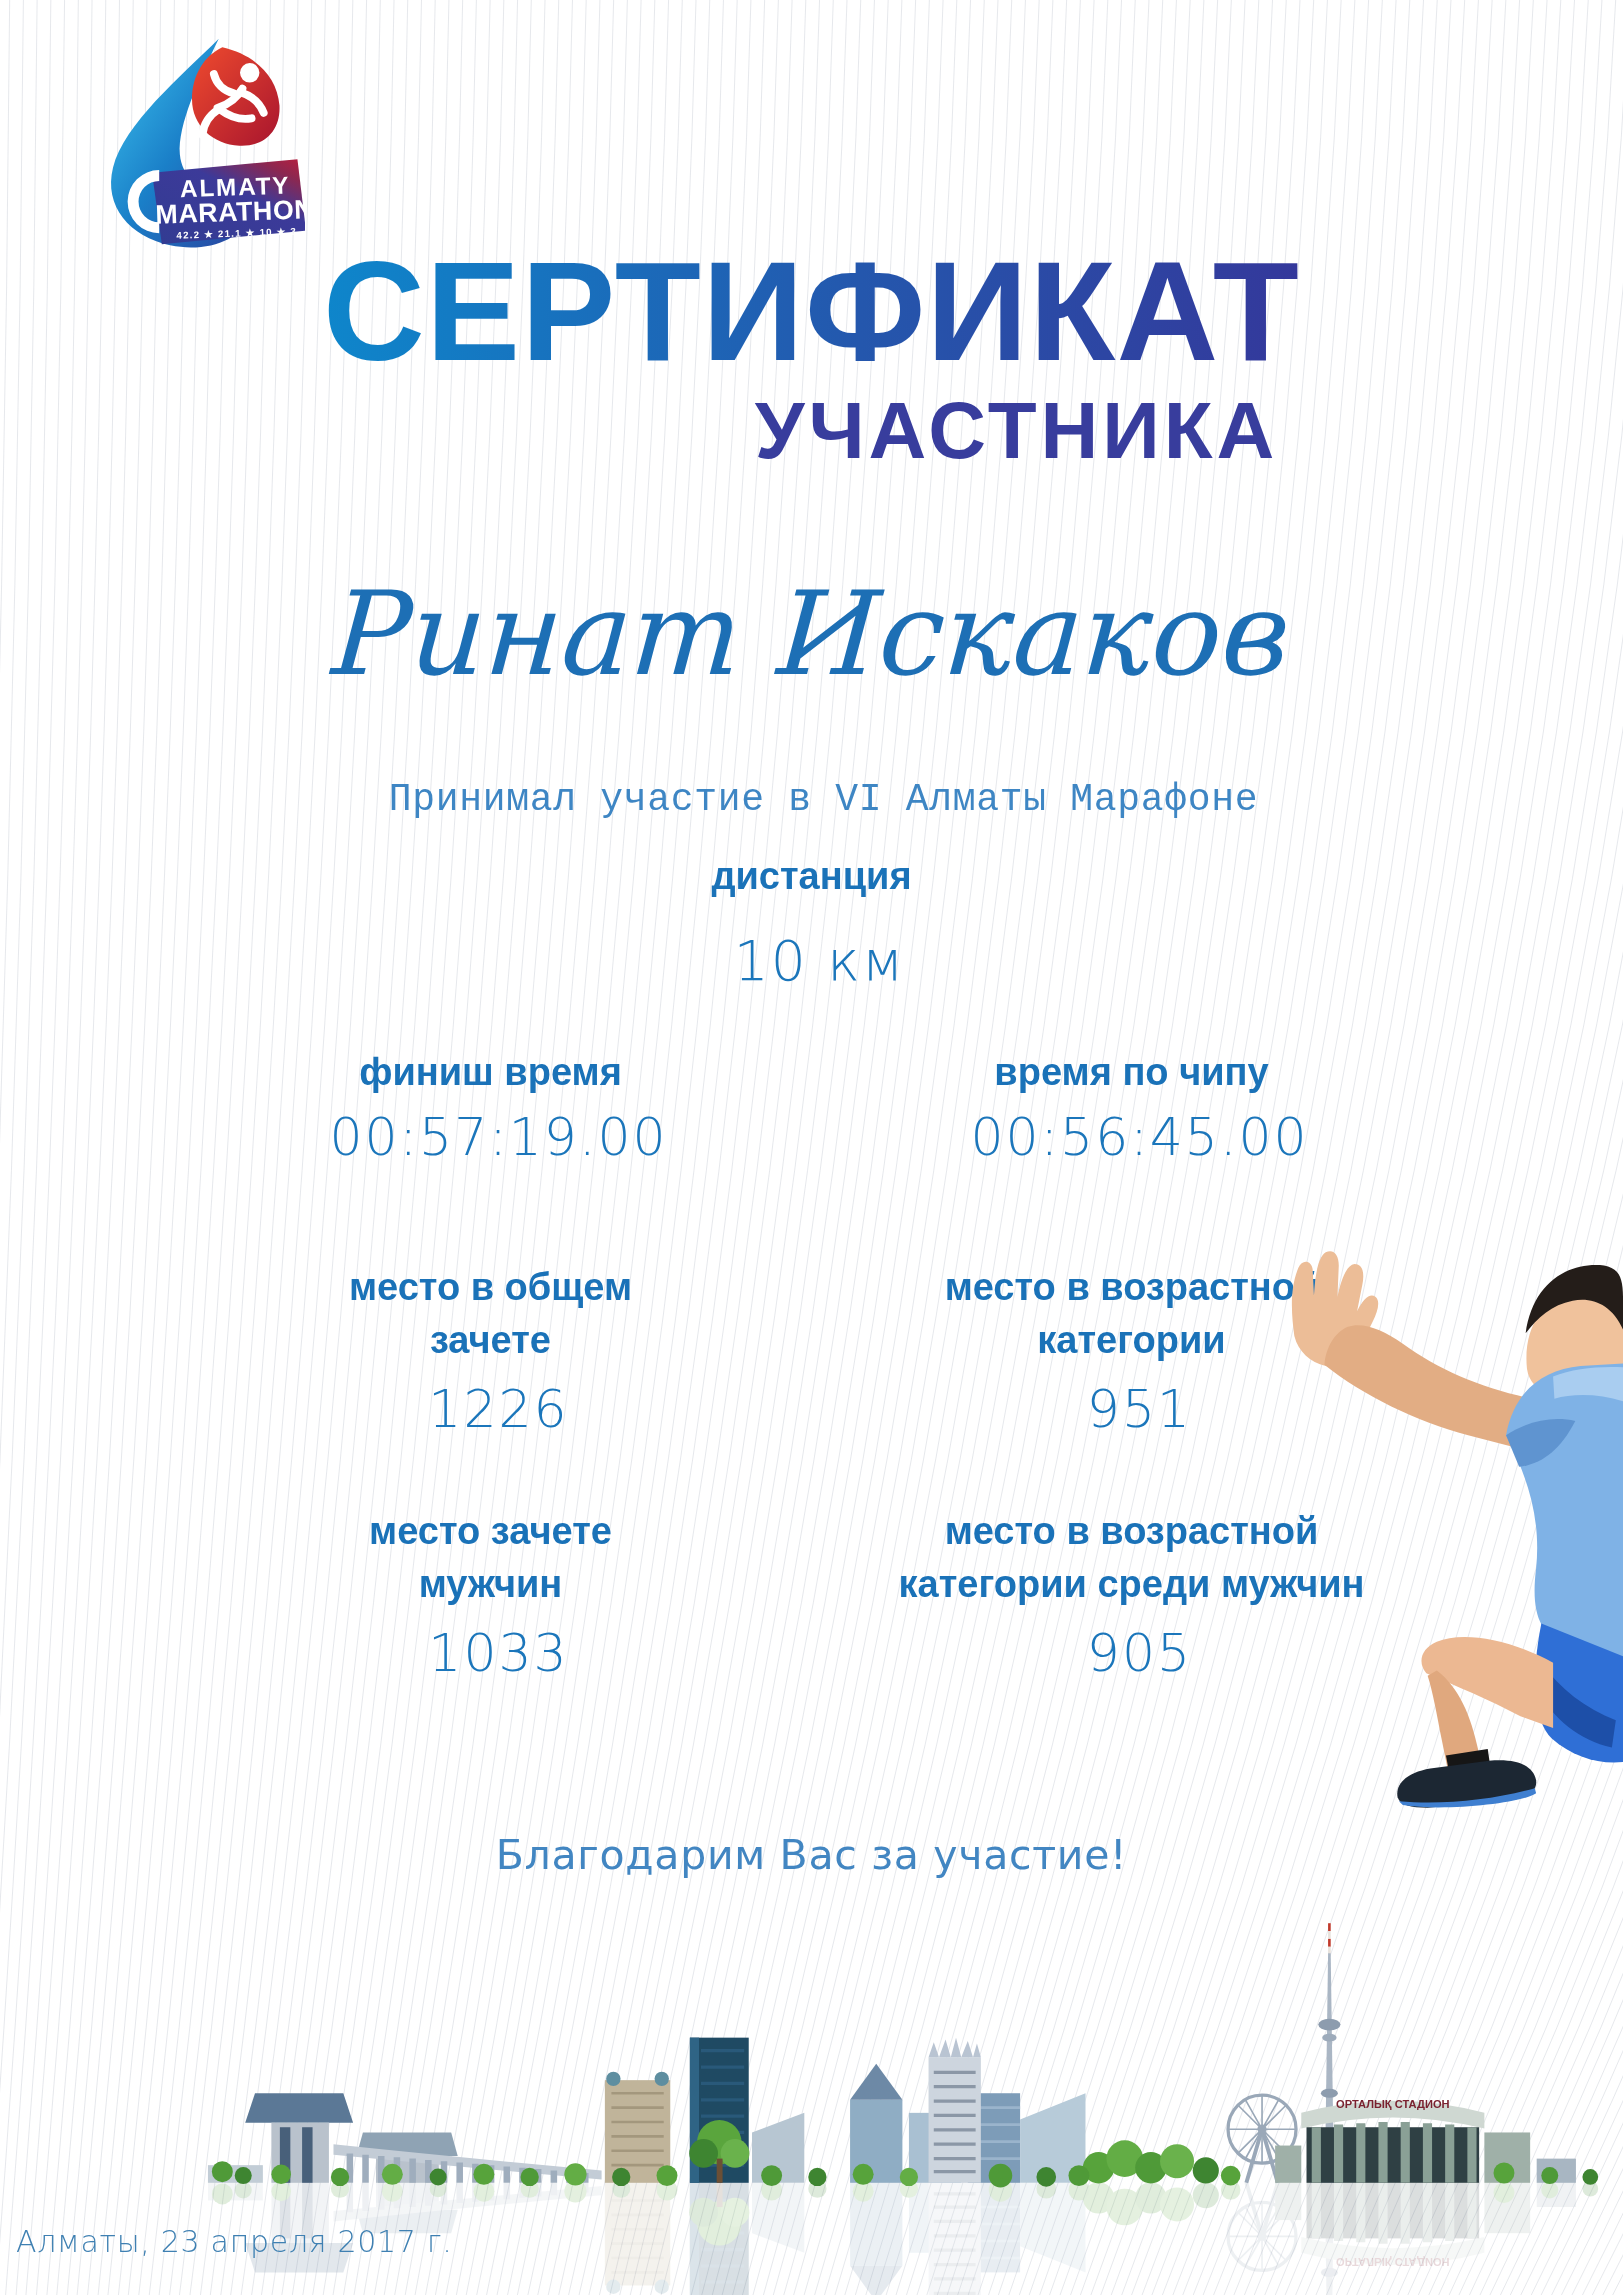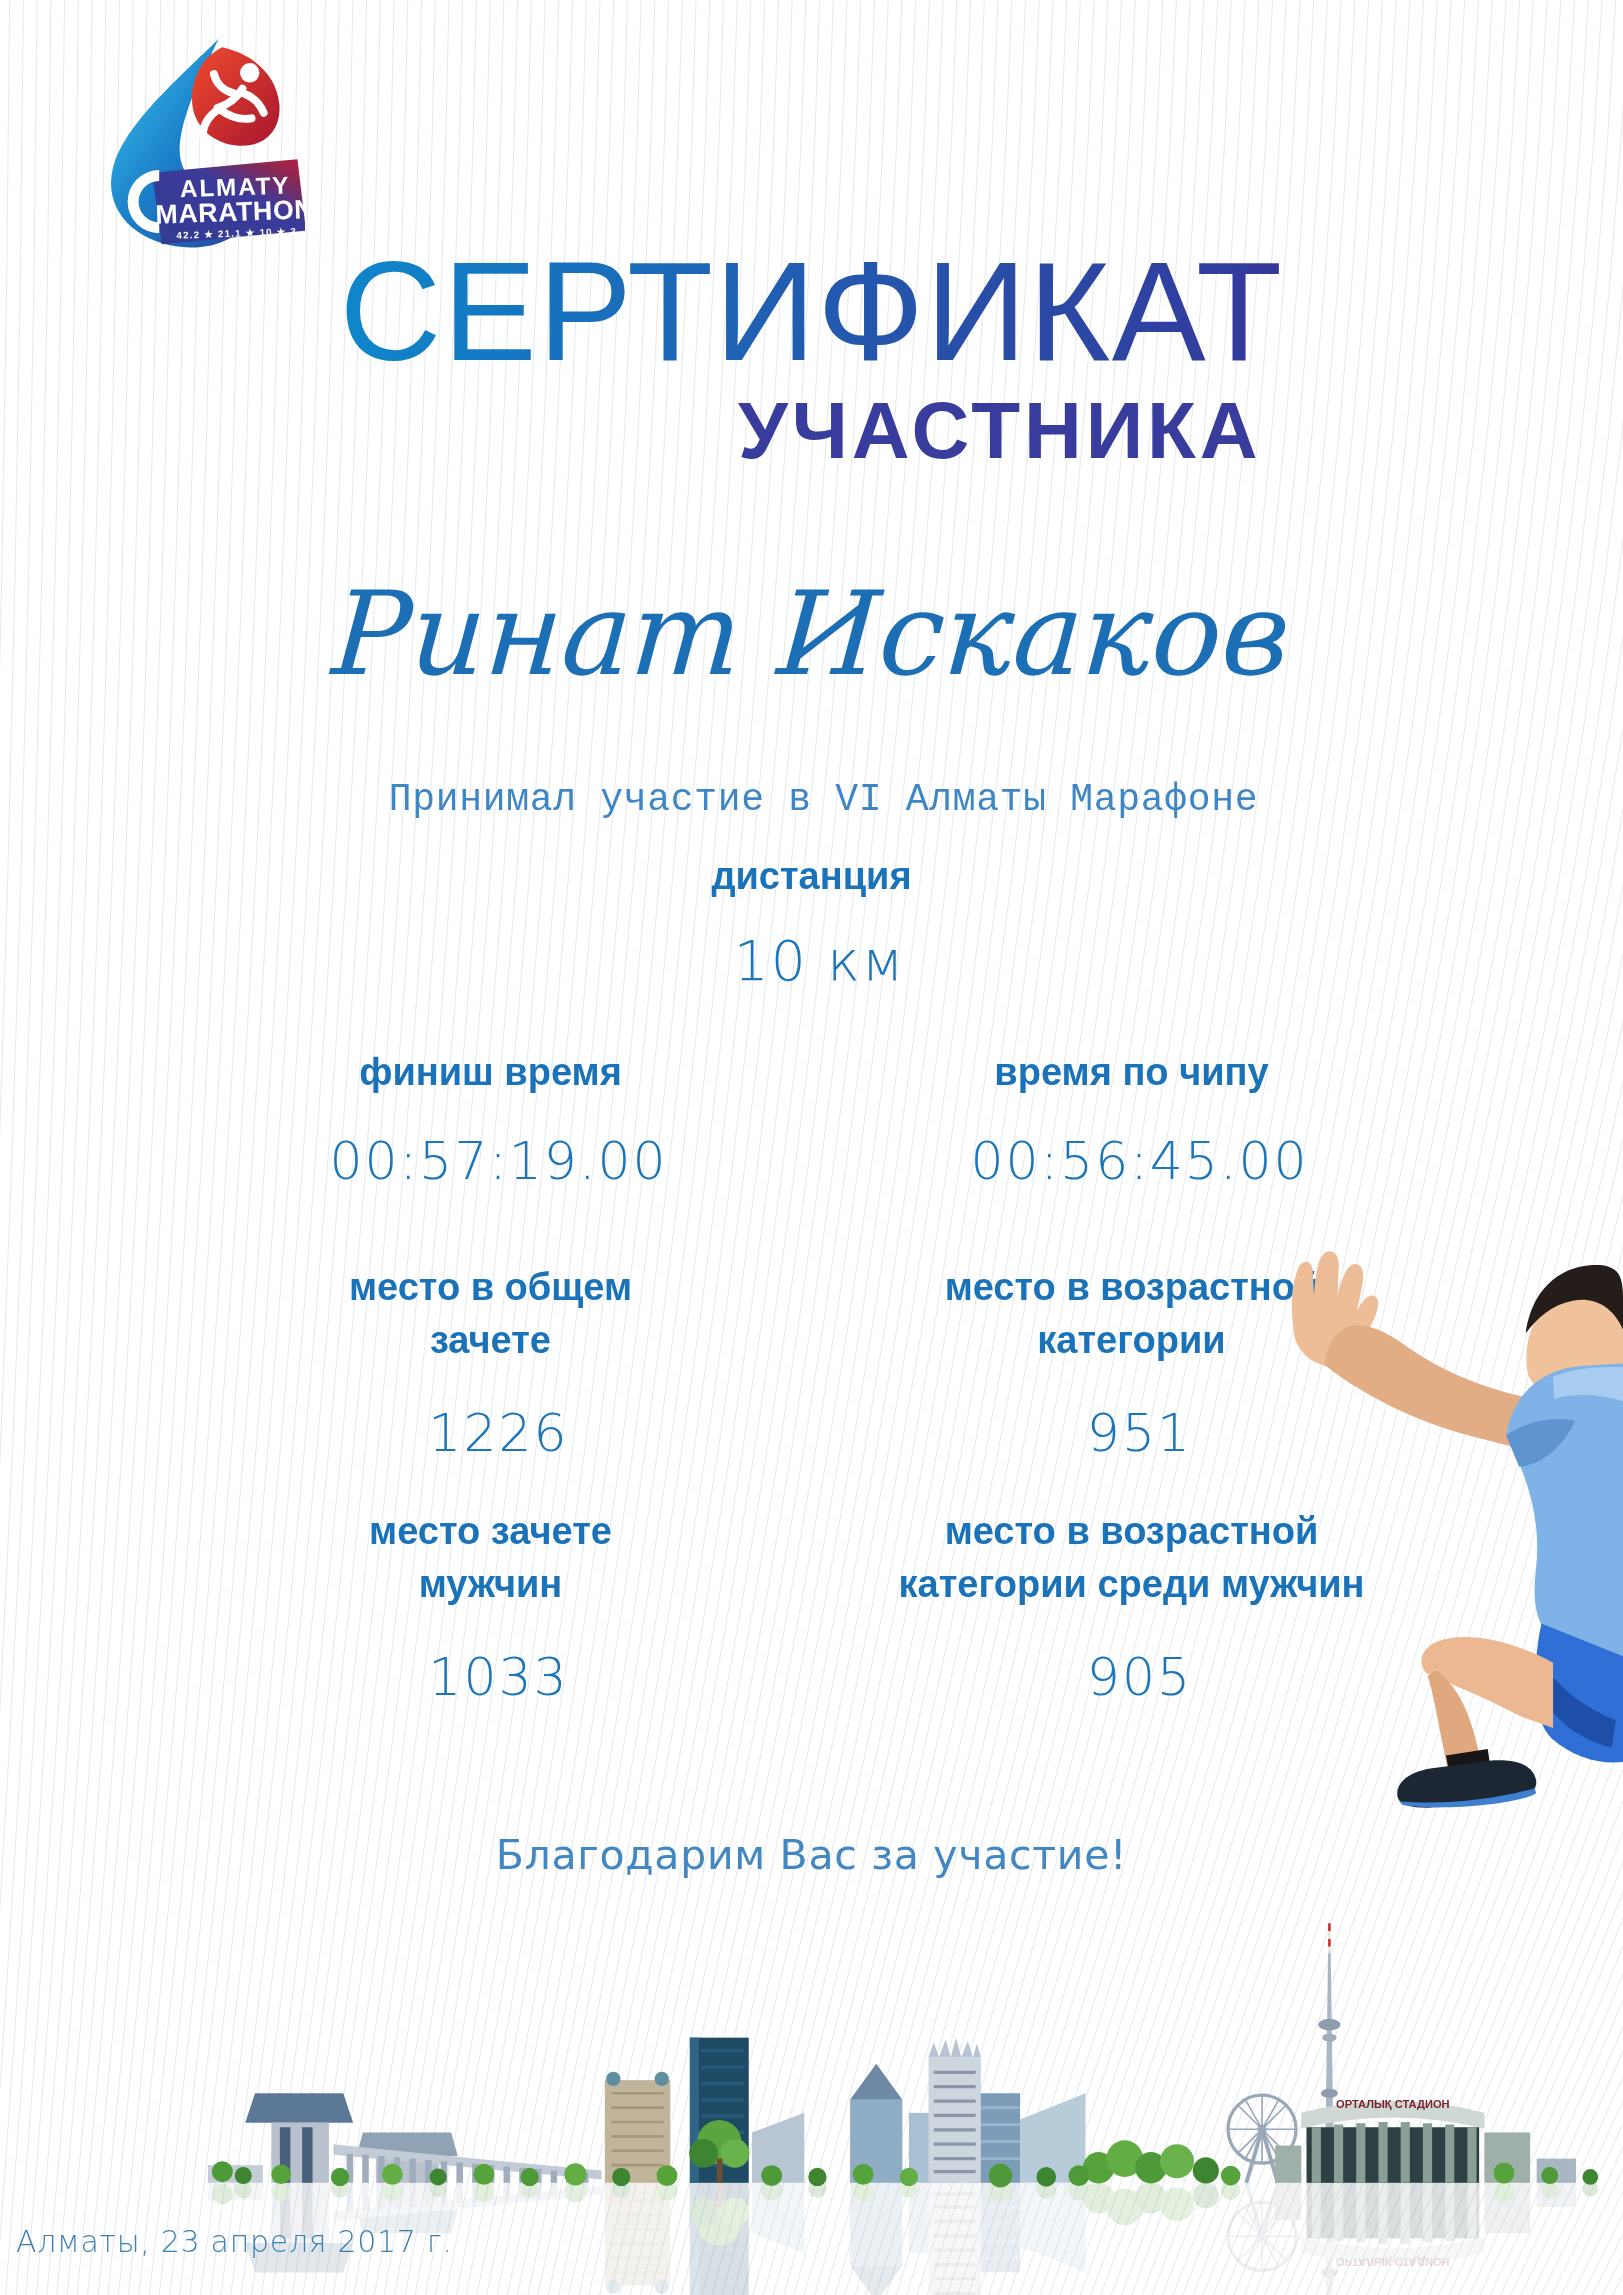--- a/index.html
+++ b/index.html
@@ -9,21 +9,21 @@
   svg text{font-family:"Liberation Sans",sans-serif;}
 
   #bg-lines{position:absolute;left:0;top:0;width:1623px;height:2295px;}
 
   
   .logo{position:absolute;left:62px;top:31px;width:243px;height:233px;}
 
   
   .title-block{position:absolute;left:0;top:241px;width:100%;text-align:center;}
   .title-inner{display:inline-block;text-align:right;}
-  .cert-title{margin:0;font-size:141px;line-height:1;font-weight:normal;letter-spacing:1.3px;
+  .cert-title{margin:0;font-size:141px;line-height:1;font-weight:bold;letter-spacing:1.3px;
       background:linear-gradient(90deg,#0e86cb 0%,#2457ad 55%,#34389b 100%);
       -webkit-background-clip:text;background-clip:text;color:transparent;}
   .cert-subtitle{margin:9.2px 22px 0 0;font-size:80px;line-height:1;font-weight:bold;
       letter-spacing:3.9px;color:#383d9d;}
 
   
   .participant-name{position:absolute;left:0;top:559px;width:100%;text-align:center;
       font-family:"DejaVu Serif",serif;font-style:italic;font-size:116px;line-height:1.3;
       color:#1d6fb5;transform:skewX(-4deg);}
   .participation-line{position:absolute;left:12px;top:778px;width:100%;text-align:center;
@@ -32,21 +32,21 @@
 
   
   .stat-label{font-size:38px;font-weight:bold;color:#1a72b8;line-height:1.4;}
   .stat-value{font-size:52px;font-weight:200;letter-spacing:2px;color:#1b76bb;
       font-family:"DejaVu Sans","Liberation Sans",sans-serif;padding-left:16px;}
   .distance-block{position:absolute;left:0;top:850px;width:100%;text-align:center;}
   .distance-block .stat-value{display:block;margin-top:26px;font-size:55px;}
   .stat-row{position:absolute;left:170px;width:1282px;display:flex;}
   .row-1{top:1046px;} .row-2{top:1261px;} .row-3{top:1505px;}
   .stat-cell{width:50%;display:flex;flex-direction:column;align-items:center;text-align:center;}
-  .stat-cell .stat-value{margin-top:32px;}
+  .stat-cell .stat-value{margin-top:8px;}
   .row-2 .stat-label,.row-3 .stat-label{min-height:110px;}
   .w-narrow{max-width:307px;} .w-wide{max-width:517px;}
 
   
   .thanks-line{position:absolute;left:0;top:1831px;width:100%;text-align:center;
       font-size:41px;font-weight:400;letter-spacing:0.7px;color:#4286c2;
       font-family:"DejaVu Sans","Liberation Sans",sans-serif;}
   #skyline{position:absolute;left:0;top:1897px;width:1623px;height:399px;}
   .date-line{position:absolute;left:0;top:2224px;width:100%;text-align:left;
       font-size:30px;font-weight:200;letter-spacing:0.7px;color:#3f80b2;

